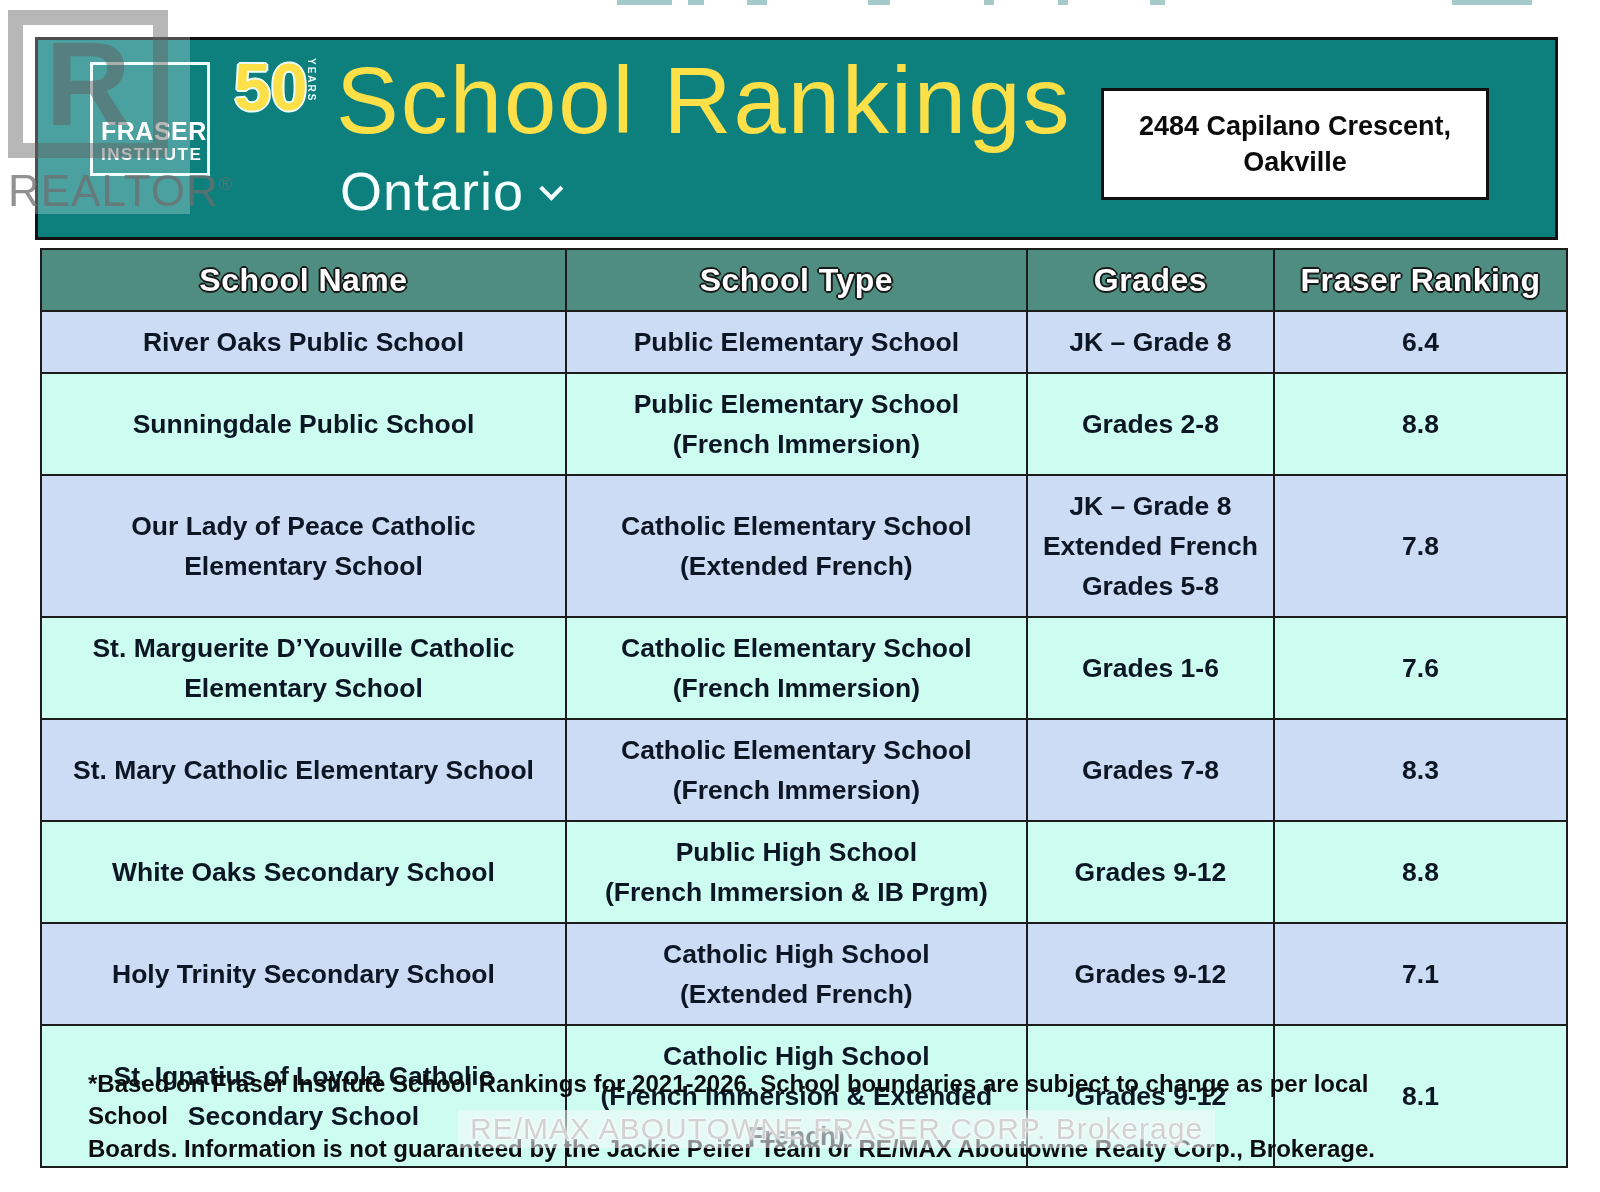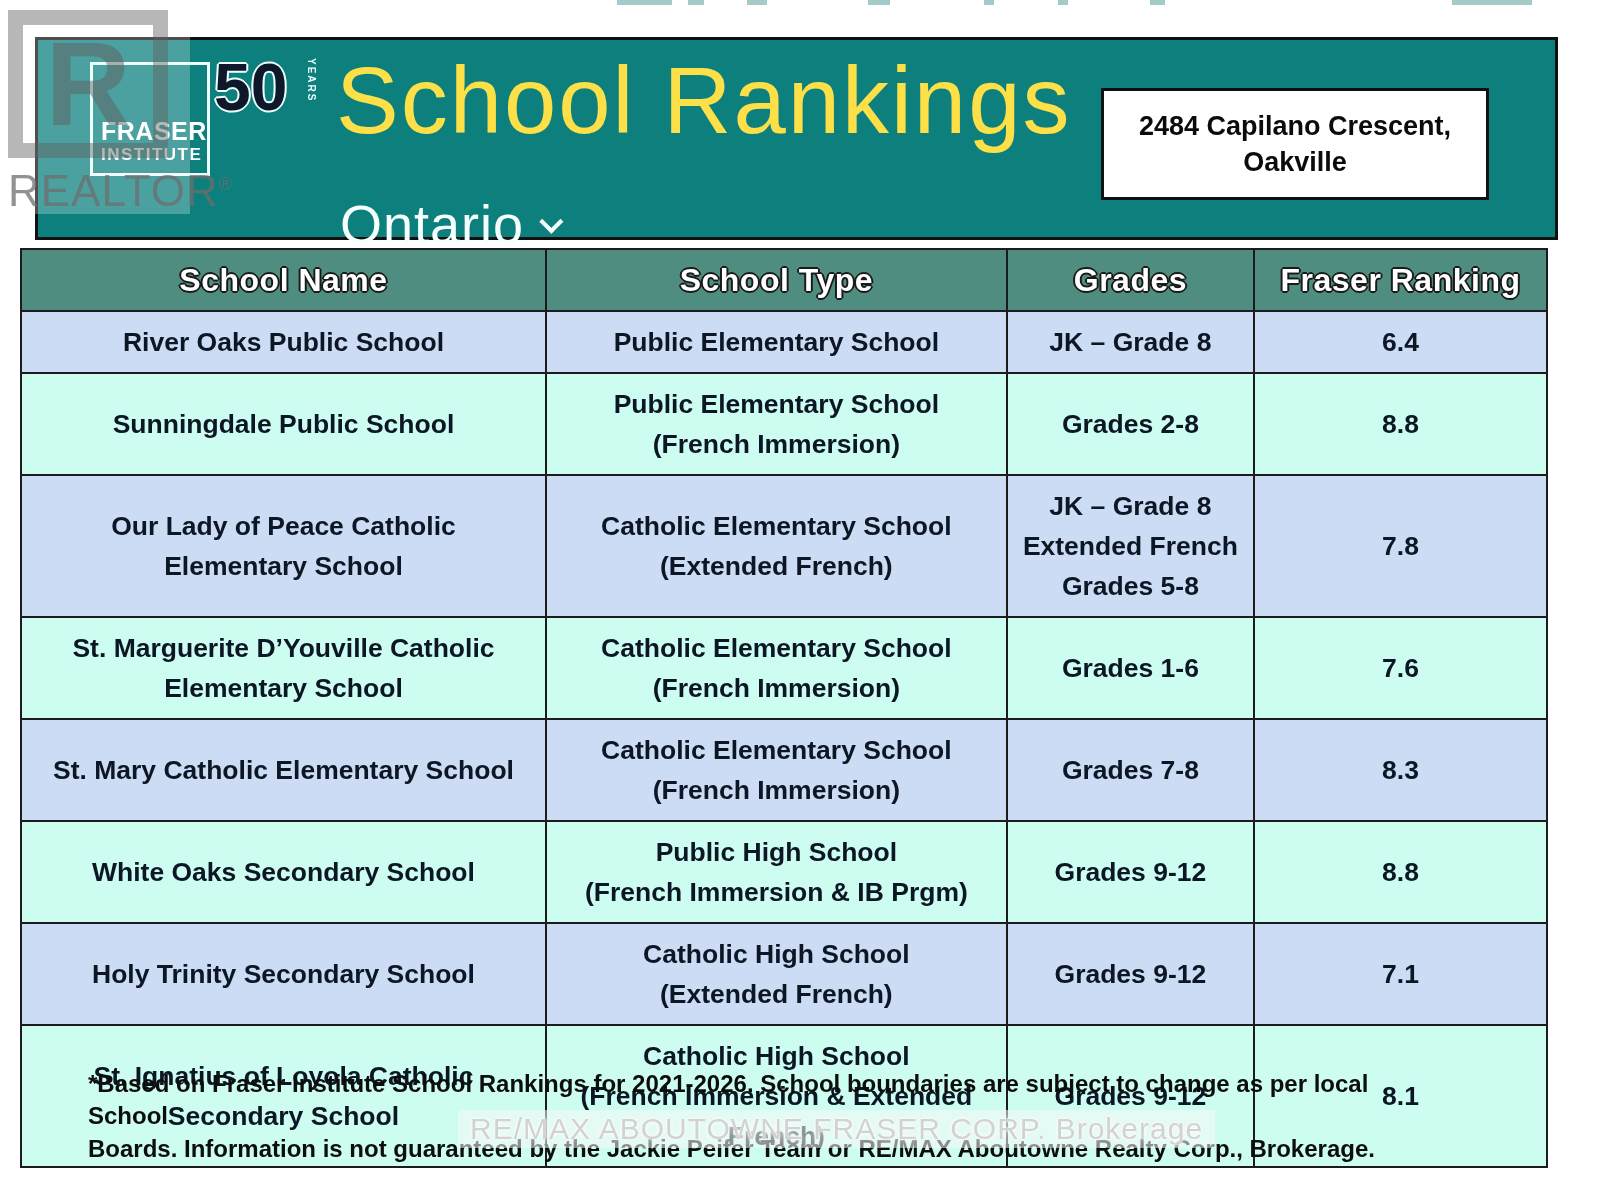--- a/index.html
+++ b/index.html
@@ -26,63 +26,62 @@
     position: absolute; left: 52px; top: 22px;
     width: 120px; height: 114px;
     border: 3px solid #eafffe;
     color: #ffffff;
     display: flex; flex-direction: column; justify-content: flex-end;
     padding: 6px 6px 8px 8px;
   }
   .fraser-box .l1 { font-size: 25px; font-weight: bold; letter-spacing: .5px; line-height: 1.05; }
   .fraser-box .l2 { font-size: 17px; font-weight: bold; letter-spacing: 1.5px; line-height: 1.2; }
   .fifty {
-    position: absolute; left: 176px; top: 14px;
+    position: absolute; left: 196px; top: 14px;
     font-size: 66px; font-weight: bold; line-height: 1;
-    color: #0f172a;
+    color: #fde047;
     text-shadow: -2px 0 0 #eafffe, 2px 0 0 #eafffe, 0 -2px 0 #eafffe, 0 2px 0 #eafffe,
                  -1px -1px 0 #eafffe, 1px 1px 0 #eafffe, -1px 1px 0 #eafffe, 1px -1px 0 #eafffe;
   }
   .fifty-years {
     position: absolute; left: 268px; top: 18px;
     font-size: 10px; font-weight: bold; color: #eafffe;
     writing-mode: vertical-rl; letter-spacing: 2px;
   }
   .banner-title {
     position: absolute; left: 298px; top: 14px;
     font-size: 94px; font-weight: 400; color: #fde047;
     letter-spacing: 2px; line-height: 1;
   }
   .banner-region {
     position: absolute; left: 302px; top: 124px;
     font-size: 54px; font-weight: 400; color: #f4fffe;
     letter-spacing: 1px; line-height: 1;
     display: inline-flex; align-items: center; gap: 16px;
     cursor: pointer;
-    margin-top: 33px;
   }
   .chevron {
     width: 17px; height: 17px;
     border-right: 4px solid #f4fffe; border-bottom: 4px solid #f4fffe;
     transform: rotate(45deg) translateY(-4px);
     display: inline-block;
   }
   .address-box {
     position: absolute; right: 66px; top: 48px;
     width: 388px; height: 112px;
     background: #ffffff; border: 3px solid #111;
     display: flex; align-items: center; justify-content: center;
     text-align: center;
     font-size: 27px; font-weight: bold; color: #0b0b0b;
     line-height: 1.35; white-space: pre-line;
   }
 
   
   table.rankings {
-    position: absolute; left: 20px; top: 248px;
+    position: absolute; left: 40px; top: 248px;
     width: 1528px;
     border-collapse: collapse;
     table-layout: fixed;
   }
   table.rankings th, table.rankings td {
     border: 2px solid #1c1c1c;
     text-align: center; vertical-align: middle;
     white-space: pre-line;
   }
   col.c-name { width: 34.4%; }

